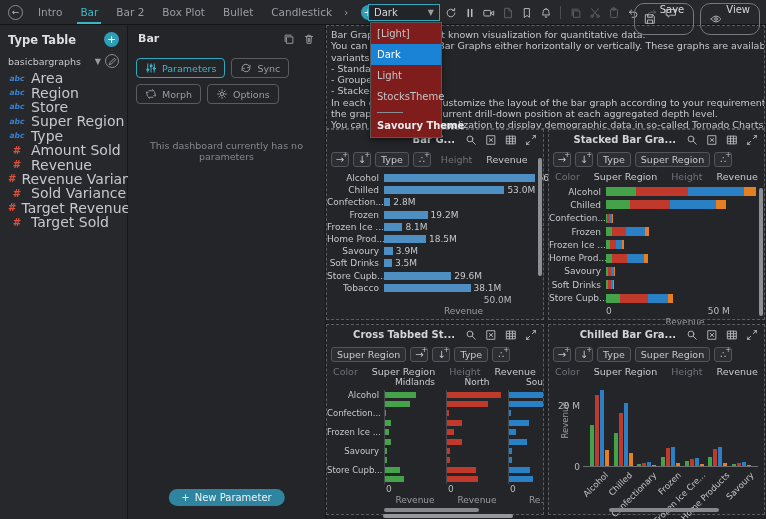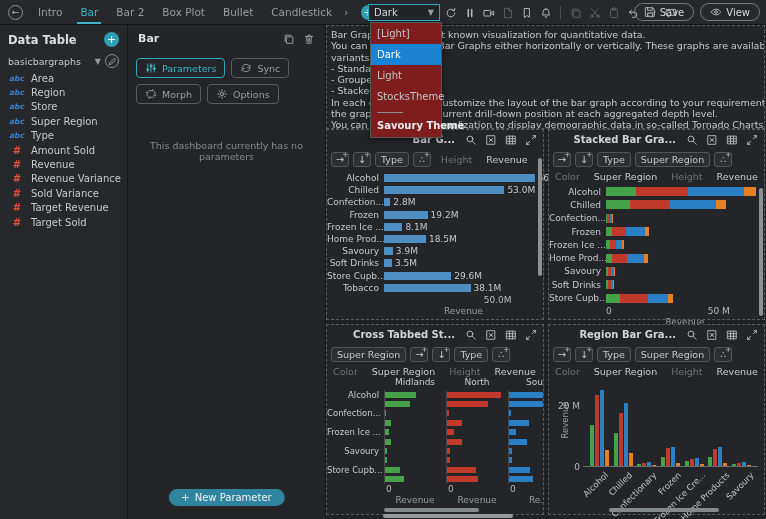--- a/index.html
+++ b/index.html
@@ -15,21 +15,21 @@
   .tab.active::after{content:"";position:absolute;left:6px;right:6px;bottom:0;height:2px;background:#3fb5ca}
   .chev{color:#9a9da2;margin:0 3px;font-size:11px}
   .add-tab{width:15px;height:15px;border-radius:50%;background:#2f9db4;color:#fff;display:flex;align-items:center;justify-content:center;margin-left:9px;font-size:11px;line-height:1}
   .theme-select{position:absolute;left:368px;top:4px;width:72px;height:17px;border:1px solid #2fa9bd;background:#222428;display:flex;align-items:center;justify-content:space-between;padding:0 5px;font-size:10px;color:#d6d9dc;z-index:42}
   .theme-select .caret{font-size:8px;color:#9a9da2}
   .tb-icons{position:absolute;left:444px;top:0;height:25px;display:flex;align-items:center;gap:6px;color:#b9bcc0}
   .tb-icons .ticon{display:flex;align-items:center;justify-content:center;width:13px;height:14px}
   .tb-icons .ticon.dim{opacity:.38}
   .tdiv{width:1px;height:13px;background:#4a4d52;margin:0 2px}
   .pills{position:absolute;right:6px;top:3px;display:flex;gap:6px}
-  .pill{height:18px;border:1px solid #75787d;border-radius:10px;display:flex;align-items:center;gap:4px;padding:0 9px;color:#d6d9dc;font-size:10px}
+  .pill{height:32px;border:1px solid #75787d;border-radius:10px;display:flex;gap:4px;padding:0 9px;color:#d6d9dc;font-size:10px}
 
   
   .theme-menu{position:absolute;left:370px;top:22px;width:72px;background:#7f1d1d;border:1px solid #55585b;z-index:41;padding-bottom:3px;box-shadow:0 2px 6px rgba(0,0,0,.5)}
   .tm-item{padding:5px 6px;font-size:10px;color:#c2c5c9;white-space:nowrap}
   .tm-item.sel{background:#1a83d6;color:#fff}
   .tm-div{border-top:1px solid #8a8d92;width:26px;margin:5px 6px 2px}
   .tm-footer{padding:5px 6px 3px;font-weight:bold;color:#e8eaec;font-size:10px;white-space:nowrap}
 
   
   .sidebar{position:absolute;left:0;top:25px;width:128px;height:494px;background:#26282c;border-right:1px solid #17181a}
@@ -40,21 +40,21 @@
   .sb-src .src-name{flex:1;font-size:9.5px;color:#c6c9cd;white-space:nowrap;overflow:hidden}
   .sb-src .caret{font-size:8px;color:#9a9da2}
   .edit-btn{width:14px;height:14px;border:1px solid #8a8d92;border-radius:50%;color:#b5b8bc;display:flex;align-items:center;justify-content:center}
   .sb-search{margin:5px 8px 6px;height:17px;border:1px solid #4a4d52;border-radius:9px;display:flex;align-items:center;padding:0 6px;gap:4px;color:#70747a}
   .sb-search input{flex:1;background:transparent;border:none;outline:none;color:#c6c9cd;font-size:9px;font-family:"DejaVu Sans",sans-serif;min-width:0}
   .sb-search input::placeholder{color:#70747a}
   .col-item{display:flex;align-items:center;height:14.4px;padding-left:8px;gap:5px}
   .col-item .cicon{width:18px;text-align:center;font-weight:bold}
   .cicon.str{color:#3b82d0;font-size:7.5px;font-style:italic}
   .cicon.num{color:#e05039;font-size:10px}
-  .col-item .cname{font-size:10px;color:#c6c9cd;white-space:nowrap}
+  .col-item .cname{font-size:14px;color:#c6c9cd;white-space:nowrap}
 
   
   .midpanel{position:absolute;left:128px;top:25px;width:198px;height:494px;background:#232528;border-right:1px solid #17181a}
   .mp-head{display:flex;align-items:center;justify-content:space-between;padding:7px 10px 4px}
   .mp-title{font-weight:bold;font-size:11px;color:#dcdee1}
   .mp-hicons{display:flex;gap:8px;color:#9a9da2}
   .mp-tabs{display:flex;height:22px;border-bottom:1px solid #17181a;margin-top:2px}
   .mp-tab{flex:1;display:flex;align-items:center;justify-content:center;font-size:10px;color:#9a9da2;position:relative}
   .mp-tab.active{color:#3fb5ca}
   .mp-tab.active::after{content:"";position:absolute;left:4px;right:4px;bottom:-1px;height:2px;background:#3fb5ca}
@@ -244,21 +244,21 @@
       <div class="tm-item">[Light]</div>
       <div class="tm-item sel">Dark</div>
       <div class="tm-item">Light</div>
       <div class="tm-item">StocksTheme</div>
       <div class="tm-div"></div>
       <div class="tm-footer">Savoury Theme</div>
     </div>
 
   <div class="sidebar">
     <div class="sb-head">
-      <span class="sb-title">Data Table</span>
+      <span class="sb-title">Type Table</span>
       <div class="circle-btn">+</div>
     </div>
     <div class="sb-src">
       <span class="src-name">basicbargraphs</span>
       <span class="caret">▼</span>
       <div class="edit-btn" id="pencilicon">
           <svg width="9" height="9" viewBox="0 0 14 14" fill="none" stroke="currentColor" stroke-width="1.2">
             <path d="M2 12l1-3.2L9.8 2l2.2 2.2L5.2 11z"></path>
           </svg>
         </div>
@@ -825,21 +825,21 @@
         </div>
         <div class="ctxlabs">
           <span>Revenue</span>
           <span>Revenue</span>
           <span>Re...</span>
         </div>
         <div class="hscroll" style="left: 57px; width: 95px;"></div>
       </div>
     <div class="widget" id="wm3">
         <div class="phead">
-          <span class="ptitle">Region Bar Gra...</span>
+          <span class="ptitle">Chilled Bar Gra...</span>
           <span class="picon">
             <svg width="12" height="12" viewBox="0 0 14 14" fill="none" stroke="currentColor" stroke-width="1.1" stroke-linecap="round" stroke-linejoin="round">
               <circle cx="5.8" cy="5.8" r="3.4"></circle>
               <path d="M8.5 8.5L12 12"></path>
             </svg>
           </span>
           <span class="picon">
             <svg width="12" height="12" viewBox="0 0 14 14" fill="none" stroke="currentColor" stroke-width="1.1" stroke-linecap="round" stroke-linejoin="round">
               <rect x="2.5" y="2" width="9" height="10"></rect>
               <path d="M5 5.2l4 3.6M9 5.2L5 8.8"></path>

